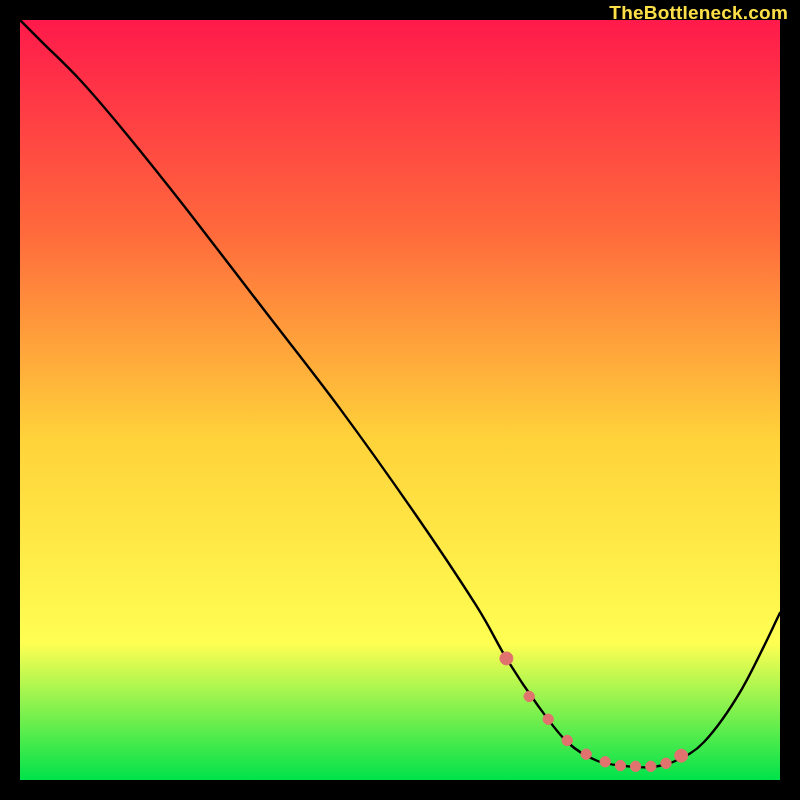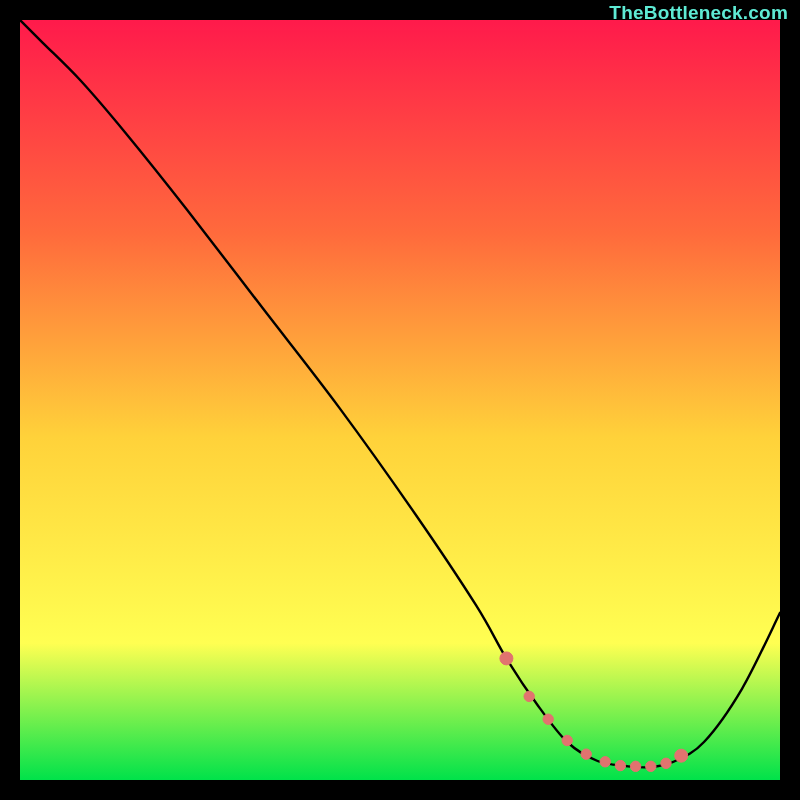--- a/index.html
+++ b/index.html
@@ -27,21 +27,21 @@
     display: block;
     width: 100%;
     height: 100%;
   }
   .watermark {
     position: absolute;
     top: 2px;
     right: 12px;
     font-size: 19px;
     font-weight: 700;
-    color: #5eead4;
+    color: #fde047;
     letter-spacing: 0.2px;
     pointer-events: none;
     user-select: none;
   }
 </style>
 </head>
 <body>
 
 <div class="frame">
 

